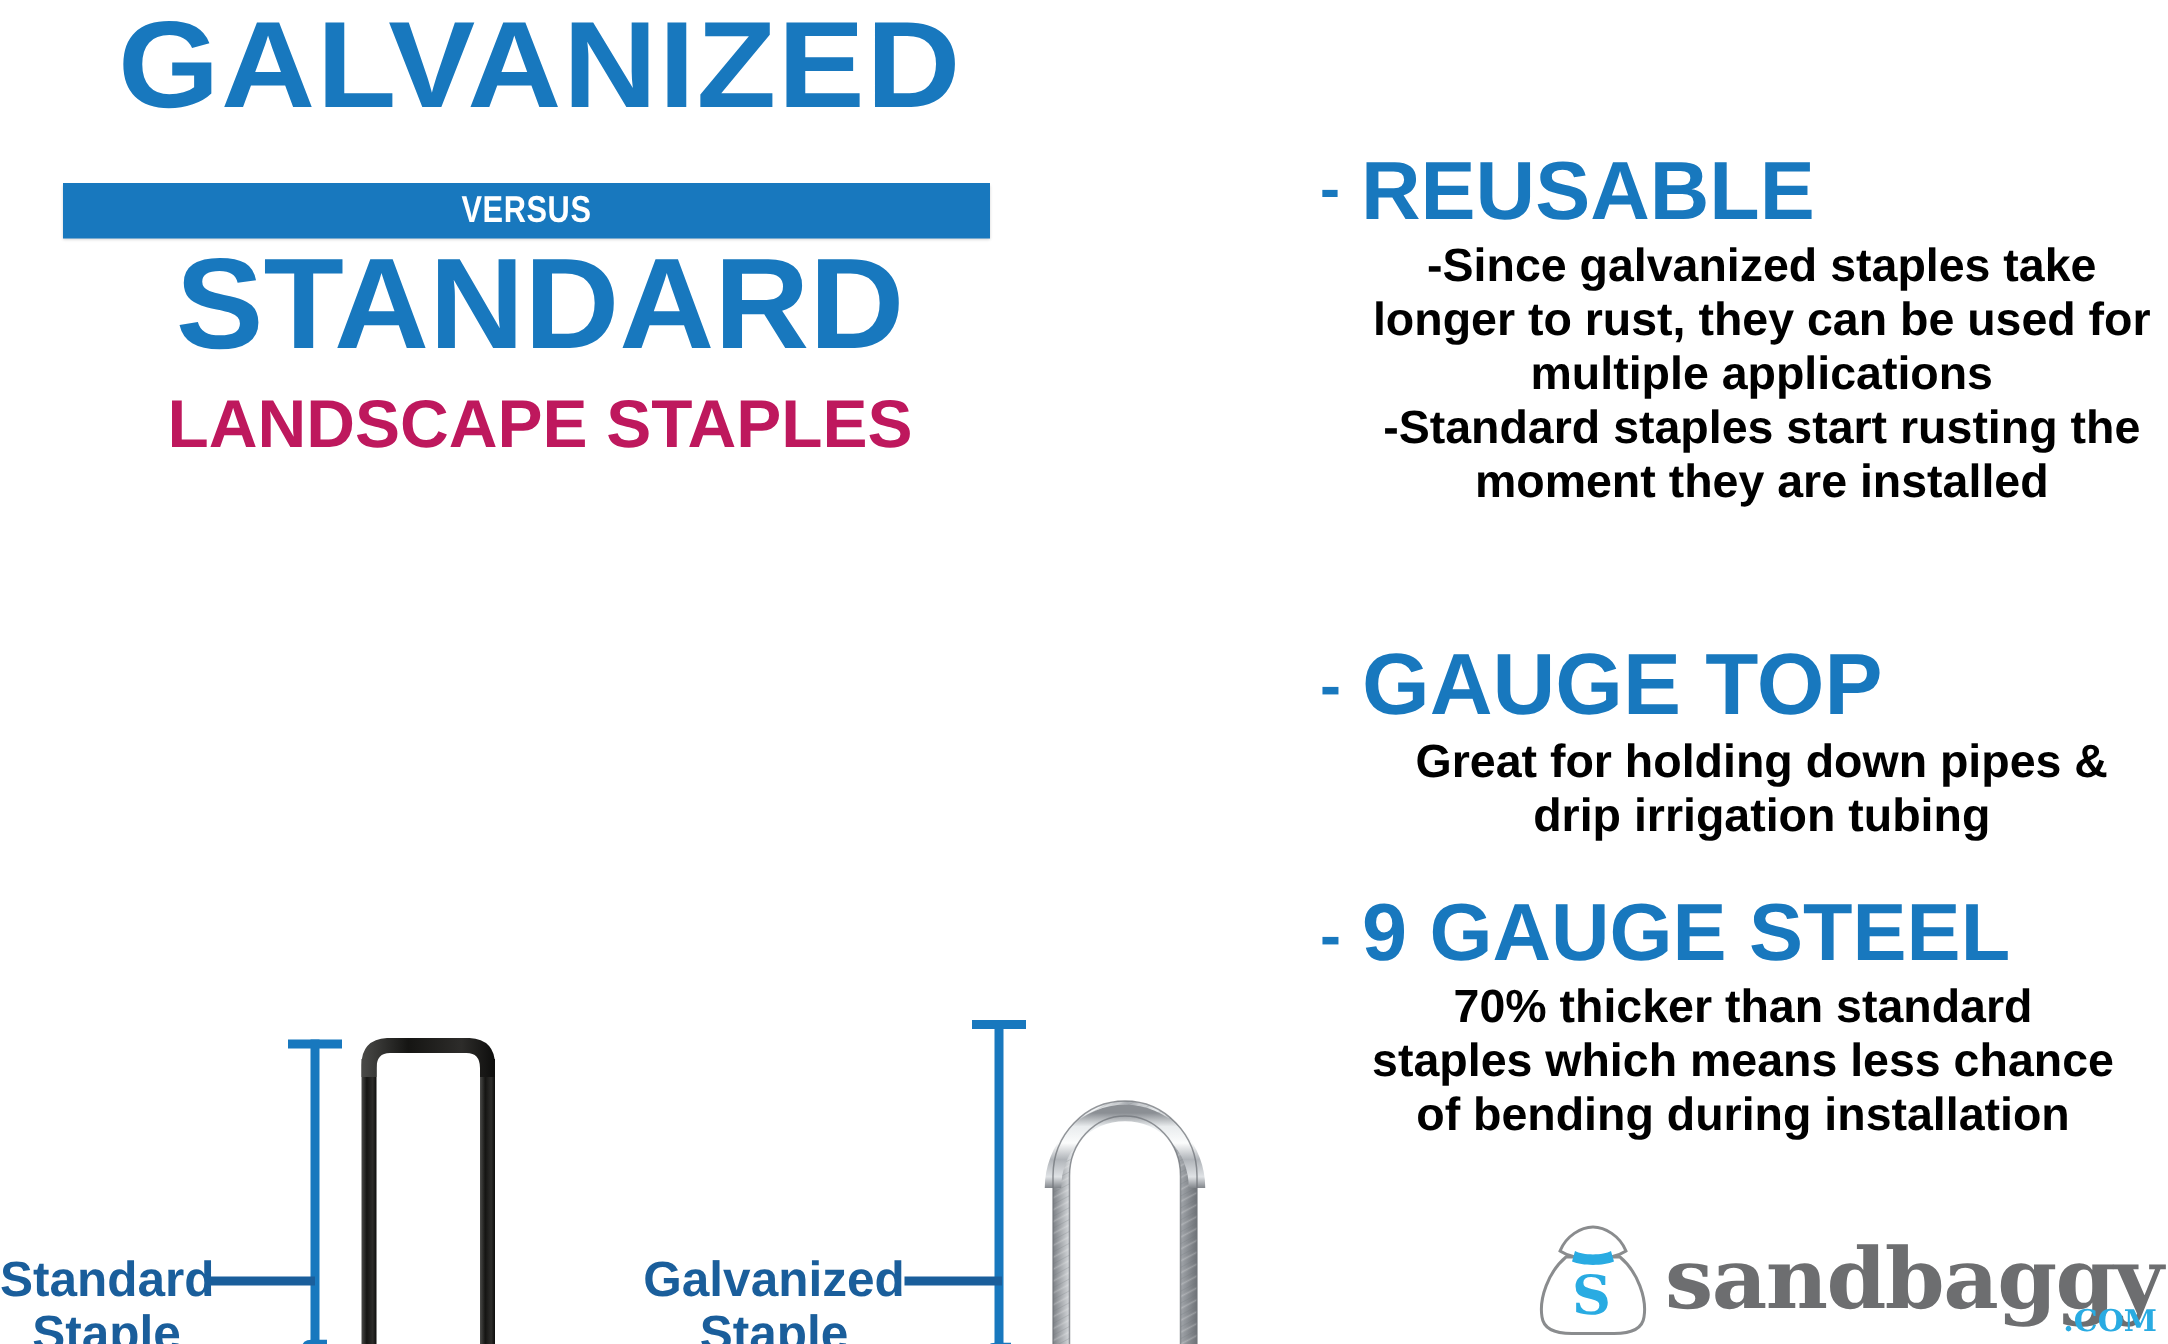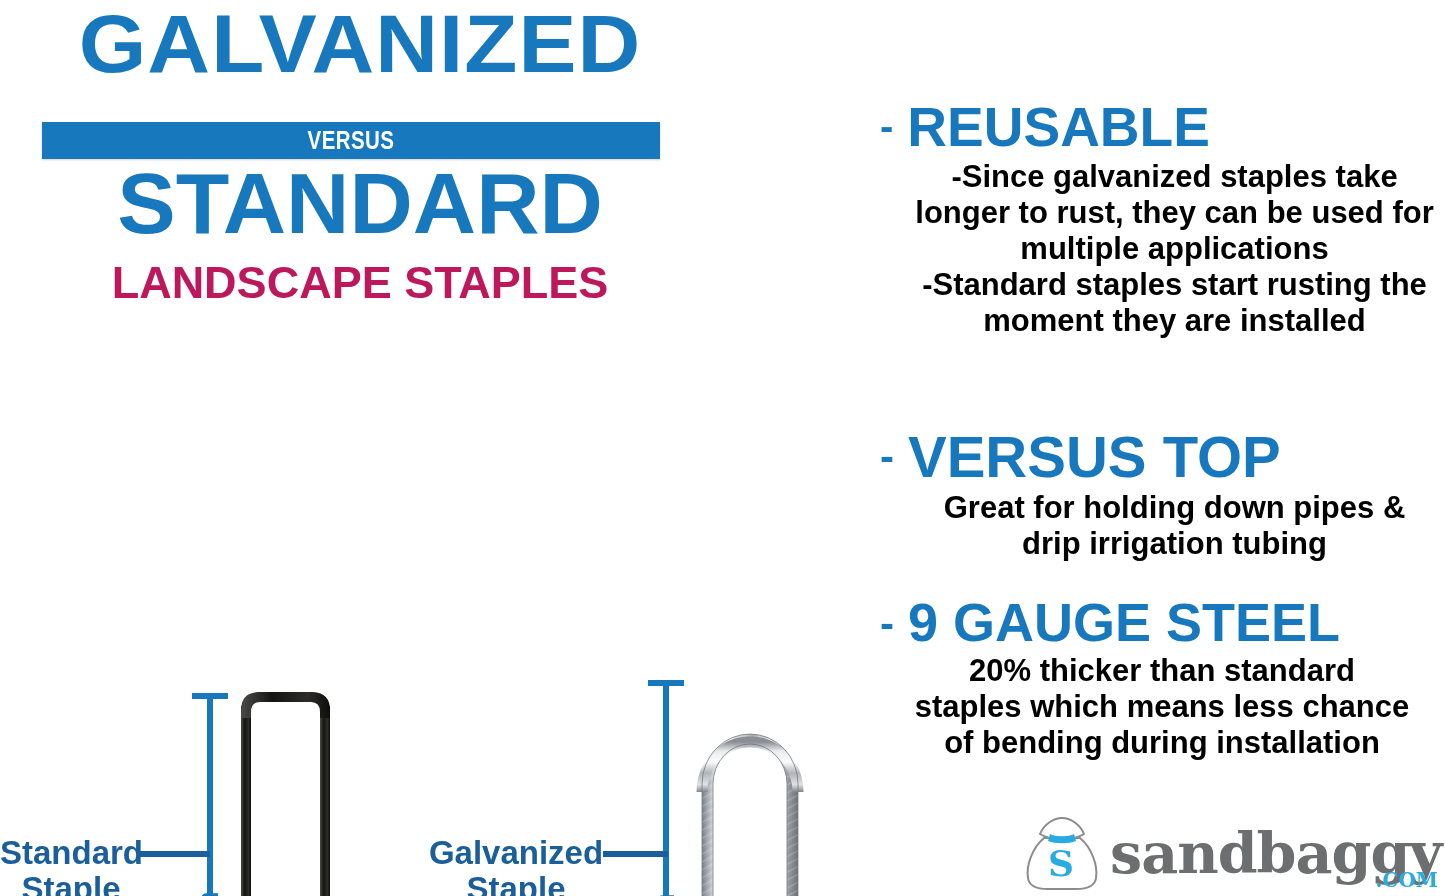--- a/index.html
+++ b/index.html
@@ -290,31 +290,31 @@
         <span class="feature-head" style="font-size:40px;line-height:1;padding-top:6px;padding-right:14px;">-</span>
         <span class="feature-head" style="font-size:55px;line-height:1;">REUSABLE</span>
       </div>
       <div class="feature-body" style="font-size:31px;line-height:1.16;margin-top:4px;margin-left:32px;width:525px;">-Since galvanized staples take longer to rust, they can be used for multiple applications
 -Standard staples start rusting the moment they are installed</div>
     </div>
 
     <div class="feature" style="left:0;top:328px;width:560px;">
       <div style="display:flex;align-items:flex-start;">
         <span class="feature-head" style="font-size:42px;line-height:1;padding-top:8px;padding-right:14px;">-</span>
-        <span class="feature-head" style="font-size:58px;line-height:1;">VERSUS TOP</span>
+        <span class="feature-head" style="font-size:58px;line-height:1;">GAUGE TOP</span>
       </div>
       <div class="feature-body" style="font-size:31px;line-height:1.16;margin-top:4px;margin-left:32px;width:525px;">Great for holding down pipes &amp; drip irrigation tubing</div>
     </div>
 
     <div class="feature" style="left:0;top:495px;width:565px;">
       <div style="display:flex;align-items:flex-start;">
         <span class="feature-head" style="font-size:42px;line-height:1;padding-top:8px;padding-right:14px;">-</span>
         <span class="feature-head" style="font-size:54px;line-height:1;">9 GAUGE STEEL</span>
       </div>
-      <div class="feature-body" style="font-size:31px;line-height:1.16;margin-top:4px;margin-left:32px;width:500px;">20% thicker than standard staples which means less chance of bending during installation</div>
+      <div class="feature-body" style="font-size:31px;line-height:1.16;margin-top:4px;margin-left:32px;width:500px;">70% thicker than standard staples which means less chance of bending during installation</div>
     </div>
   </div>
 
   <div class="logo">
 
     <svg width="86" height="78" style="position:absolute;left:0;top:2px;">
 
       <path d="M 26 24 C 14 34 8 52 10 64 C 11 72 18 75 30 75 L 58 75 C 70 75 77 72 78 64 C 80 52 74 34 62 24 Z" fill="#ffffff" stroke="#8a8c8e" stroke-width="2"></path>
 
       <path d="M 22 20 C 26 10 36 4 44 4 C 52 4 62 10 66 20 C 60 24 52 25 44 25 C 36 25 28 24 22 20 Z" fill="#ffffff" stroke="#8a8c8e" stroke-width="2"></path>

